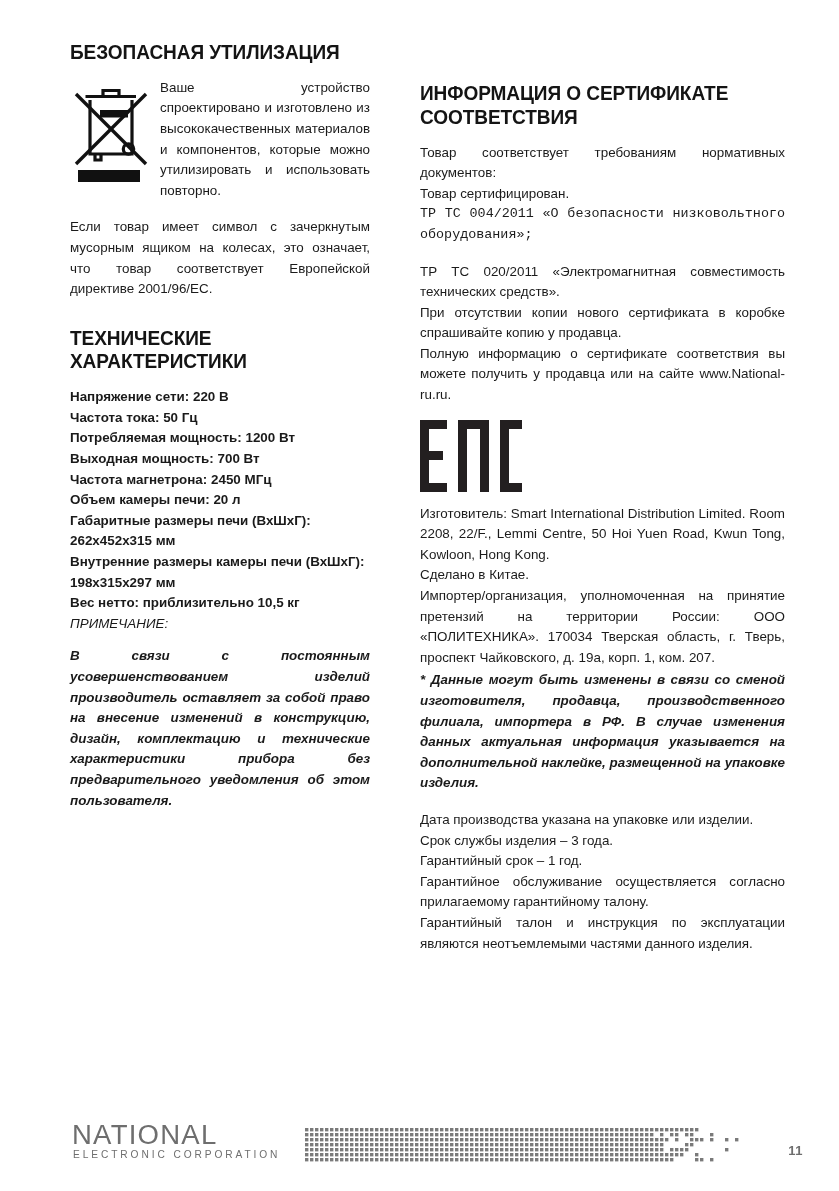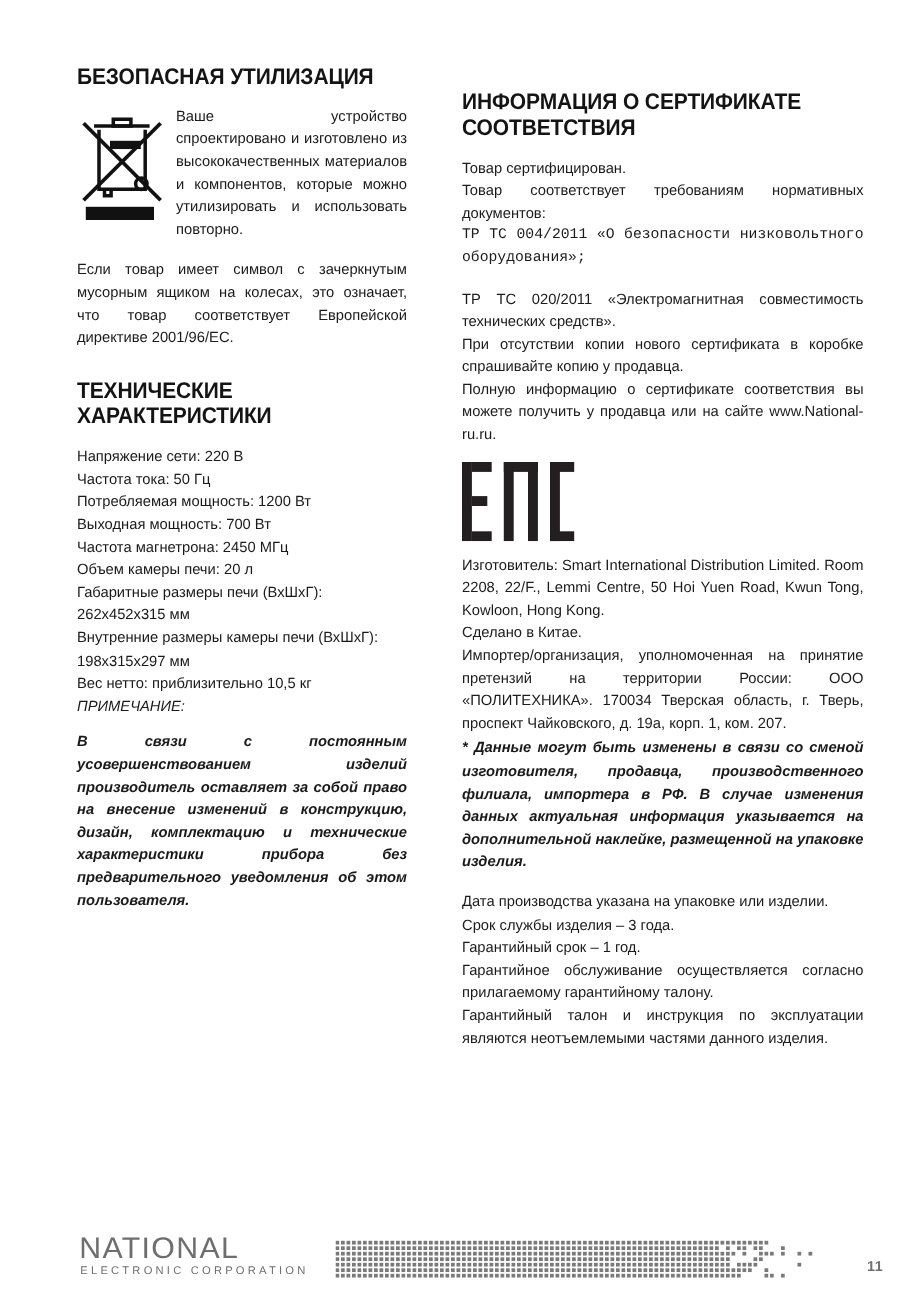--- a/index.html
+++ b/index.html
@@ -27,21 +27,21 @@
     left: 0;
     top: 0;
     width: 839px;
     display: flex;
     gap: 0;
   }
 
   .col {
     box-sizing: border-box;
   }
-  .col-left  { width: 420px; padding: 58px 50px 0 70px; }
+  .col-left  { width: 420px; padding: 40px 50px 0 70px; }
   .col-right { width: 419px; padding: 81px 54px 0 0; }
 
   h2.section-heading {
     margin: 0 0 14px 0;
     font-size: 20.5px;
     line-height: 1.16;
     font-weight: 700;
     letter-spacing: -0.1px;
     text-transform: uppercase;
     font-stretch: condensed;
@@ -69,20 +69,21 @@
     text-align: justify;
     margin: 0 0 16px 0;
     font-weight: bold;
   }
   p.italic.last { margin-bottom: 0; }
 
   .spec-list {
     margin: 0;
     padding: 0;
     list-style: none;
+    font-weight: bold;
   }
   .spec-list li {
     font-size: 13.4px;
     line-height: 20.6px;
     white-space: nowrap;
   }
   .note-label {
     font-style: italic;
     font-size: 13.4px;
     line-height: 20.6px;
@@ -210,23 +211,23 @@
       <p class="note-label">ПРИМЕЧАНИЕ:</p>
 
       <p class="italic last">В связи с постоянным усовершенствованием изделий производитель оставляет за собой право на внесение изменений в конструкцию, дизайн, комплектацию и технические характеристики прибора без предварительного уведомления об этом пользователя.</p>
 
     </div>
 
     <div class="col col-right">
 
       <h2 class="section-heading">ИНФОРМАЦИЯ О СЕРТИФИКАТЕ СООТВЕТСТВИЯ</h2>
 
+      <p class="body tight" style="margin-bottom:0;">Товар соответствует требованиям нормативных документов:</p>
+
       <p class="body tight nojust" style="margin-bottom:0;">Товар сертифицирован.</p>
-
-      <p class="body tight" style="margin-bottom:0;">Товар соответствует требованиям нормативных документов:</p>
 
       <p class="body tight" style="margin-bottom:16px;font-family:Liberation Mono, monospace;">ТР ТС 004/2011 «О безопасности низковольтного оборудования»;</p>
 
       <p class="body tight" style="margin-bottom:0;">ТР ТС 020/2011 «Электромагнитная совместимость технических средств».</p>
 
       <p class="body tight" style="margin-bottom:0;">При отсутствии копии нового сертификата в коробке спрашивайте копию у продавца.</p>
 
       <p class="body tight" style="margin-bottom:12px;">Полную информацию о сертификате соответствия вы можете получить у продавца или на сайте www.National-ru.ru.</p>
 
       <div class="eac-mark">

